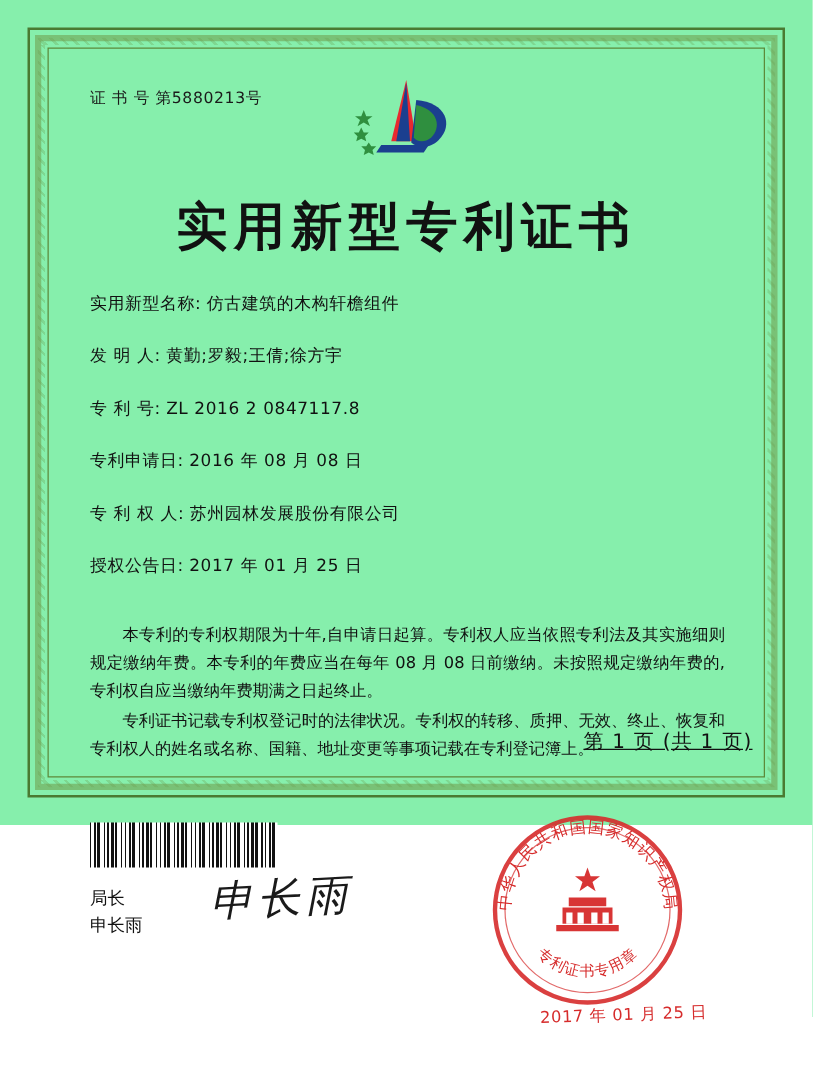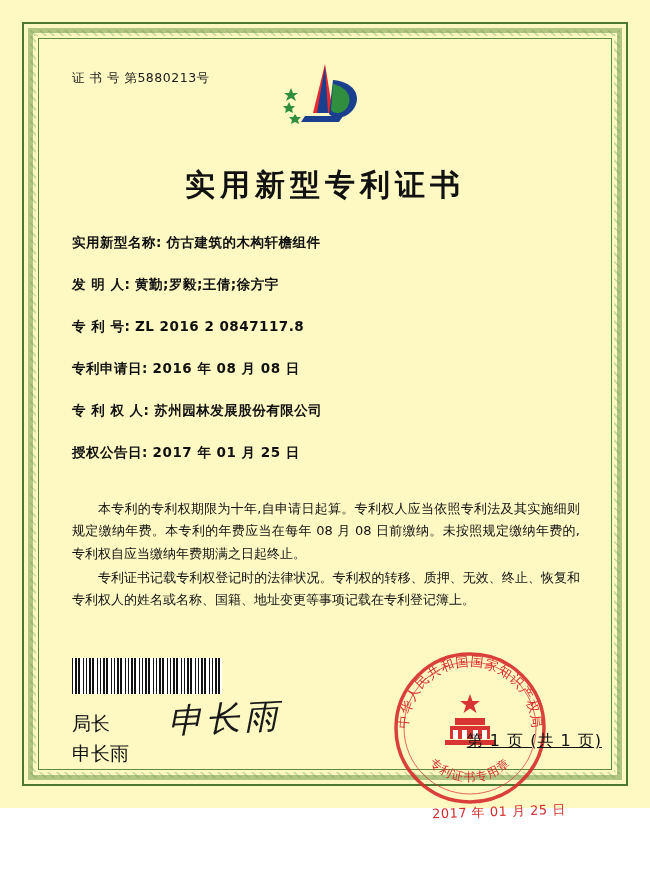--- a/index.html
+++ b/index.html
@@ -9,22 +9,22 @@
   body {
     width: 650px;
     height: 872px;
     background: #ffffff;
     font-family: "DejaVu Sans", "Liberation Sans", sans-serif;
     overflow: hidden;
   }
   .certificate {
     position: relative;
     width: 650px;
-    height: 808px;
-    background: #fef9c3;
+    height: 660px;
+    background: #86efac;
     box-sizing: border-box;
   }
   
   .border-outer {
     position: absolute;
     left: 22px; top: 22px; right: 22px; bottom: 22px;
     border: 2px solid #4a7a32;
     box-sizing: border-box;
   }
   .border-mid {
@@ -89,39 +89,37 @@
     height: 96px;
   }
 
   .title {
     position: absolute;
     top: 106px;
     left: 0;
     right: 0;
     text-align: center;
     font-family: "DejaVu Serif", "Liberation Serif", serif;
-    font-size: 30px;
+    font-size: 41px;
     font-weight: 700;
     letter-spacing: 5px;
     color: #111;
-    margin-top: 11px;
   }
 
   .fields {
     position: absolute;
     top: 186px;
     left: 24px;
     right: 20px;
   }
   .field-row {
     font-size: 13.5px;
     color: #111;
     margin-bottom: 24px;
     white-space: nowrap;
-    font-weight: bold;
   }
   .field-label {
     letter-spacing: 0.5px;
   }
   .field-value {
     letter-spacing: 0.5px;
   }
 
   .paragraphs {
     position: absolute;
@@ -150,21 +148,21 @@
       #111 0 1px, #fff 1px 3px, #111 3px 5px, #fff 5px 6px,
       #111 6px 8px, #fff 8px 11px, #111 11px 12px, #fff 12px 14px
     );
   }
 
   
   .sig-block {
     position: absolute;
     left: 24px;
     top: 660px;
-    font-size: 19px;
+    font-size: 14px;
     color: #111;
     line-height: 1.6;
   }
   .signature {
     position: absolute;
     left: 120px;
     top: 648px;
     font-family: "DejaVu Serif", "Liberation Serif", serif;
     font-size: 34px;
     color: #1a1a1a;

